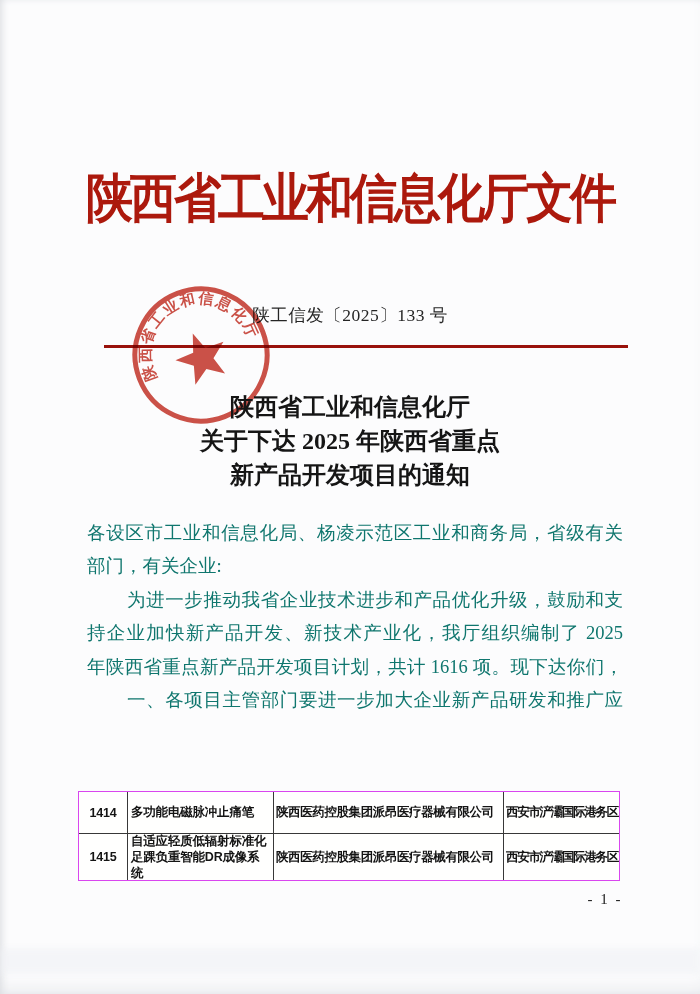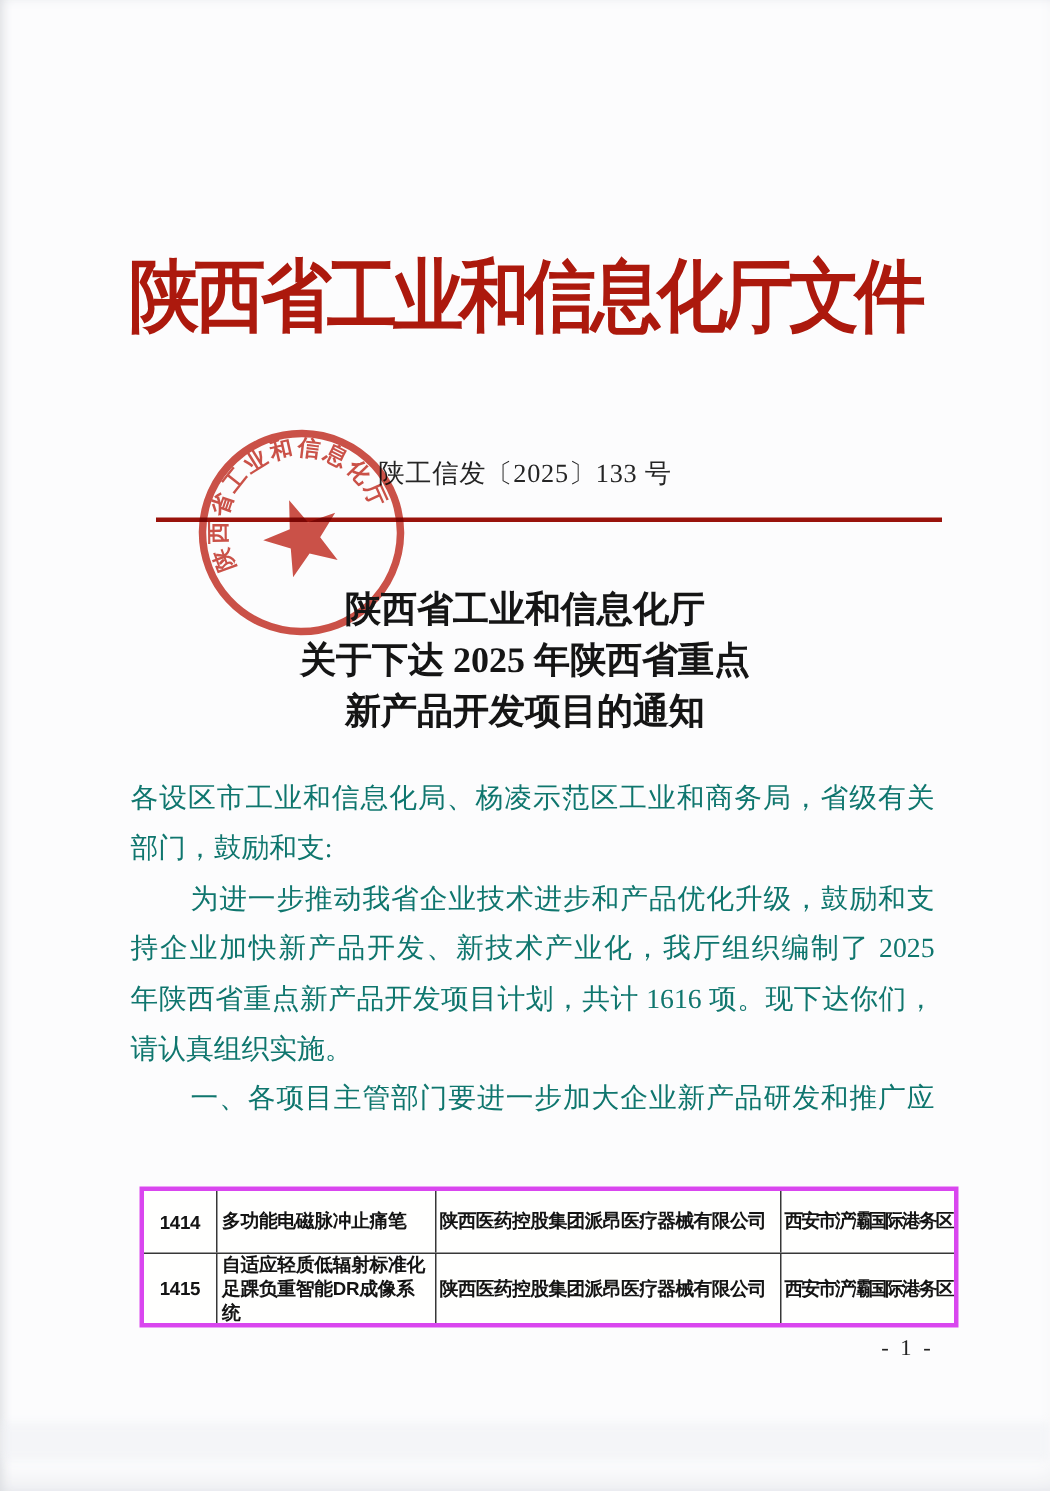--- a/index.html
+++ b/index.html
@@ -44,22 +44,22 @@
     position:absolute;left:87px;top:517px;width:536px;
     font-size:18.5px;color:#0f766e;
   }
   .bline{
     height:33.4px;line-height:33.4px;white-space:nowrap;
     text-align:justify;text-align-last:left;
   }
   .bline.full{text-align-last:justify;}
   .bline.indent{padding-left:40px;}
   .ptable{
-    position:absolute;left:93px;top:791px;width:540px;
-    border:3px solid #d946ef;background:#fffffe;
+    position:absolute;left:78px;top:791px;width:540px;
+    border:1px solid #d946ef;background:#fffffe;
     font-family:"Liberation Sans","DejaVu Sans",sans-serif;
     font-weight:600;color:#141414;
   }
   .trow{display:flex;align-items:stretch;}
   .trow + .trow{border-top:1px solid #383838;}
   .trow.r1{height:41px;}
   .trow.r2{height:46px;}
   .cell{
     display:flex;align-items:center;border-left:1px solid #383838;
     font-size:12.5px;letter-spacing:-.2px;box-sizing:border-box;
@@ -97,25 +97,24 @@
   </svg>
 
   <div class="notice-title">
     <div>陕西省工业和信息化厅</div>
     <div>关于下达 2025 年陕西省重点</div>
     <div>新产品开发项目的通知</div>
   </div>
 
   <div class="body-text">
     <div class="bline full">各设区市工业和信息化局、杨凌示范区工业和商务局，省级有关</div>
-    <div class="bline">部门，鼓励和支:</div>
+    <div class="bline">部门，有关企业:</div>
     <div class="bline full indent">为进一步推动我省企业技术进步和产品优化升级，鼓励和支</div>
     <div class="bline full">持企业加快新产品开发、新技术产业化，我厅组织编制了 2025</div>
     <div class="bline full">年陕西省重点新产品开发项目计划，共计 1616 项。现下达你们，</div>
-    <div class="bline">请认真组织实施。</div>
     <div class="bline full indent">一、各项目主管部门要进一步加大企业新产品研发和推广应</div>
   </div>
 
   <div class="ptable">
     <div class="trow r1">
       <div class="cell c-no">1414</div>
       <div class="cell c-product">多功能电磁脉冲止痛笔</div>
       <div class="cell c-company">陕西医药控股集团派昂医疗器械有限公司</div>
       <div class="cell c-district">西安市浐灞国际港务区</div>
     </div>

